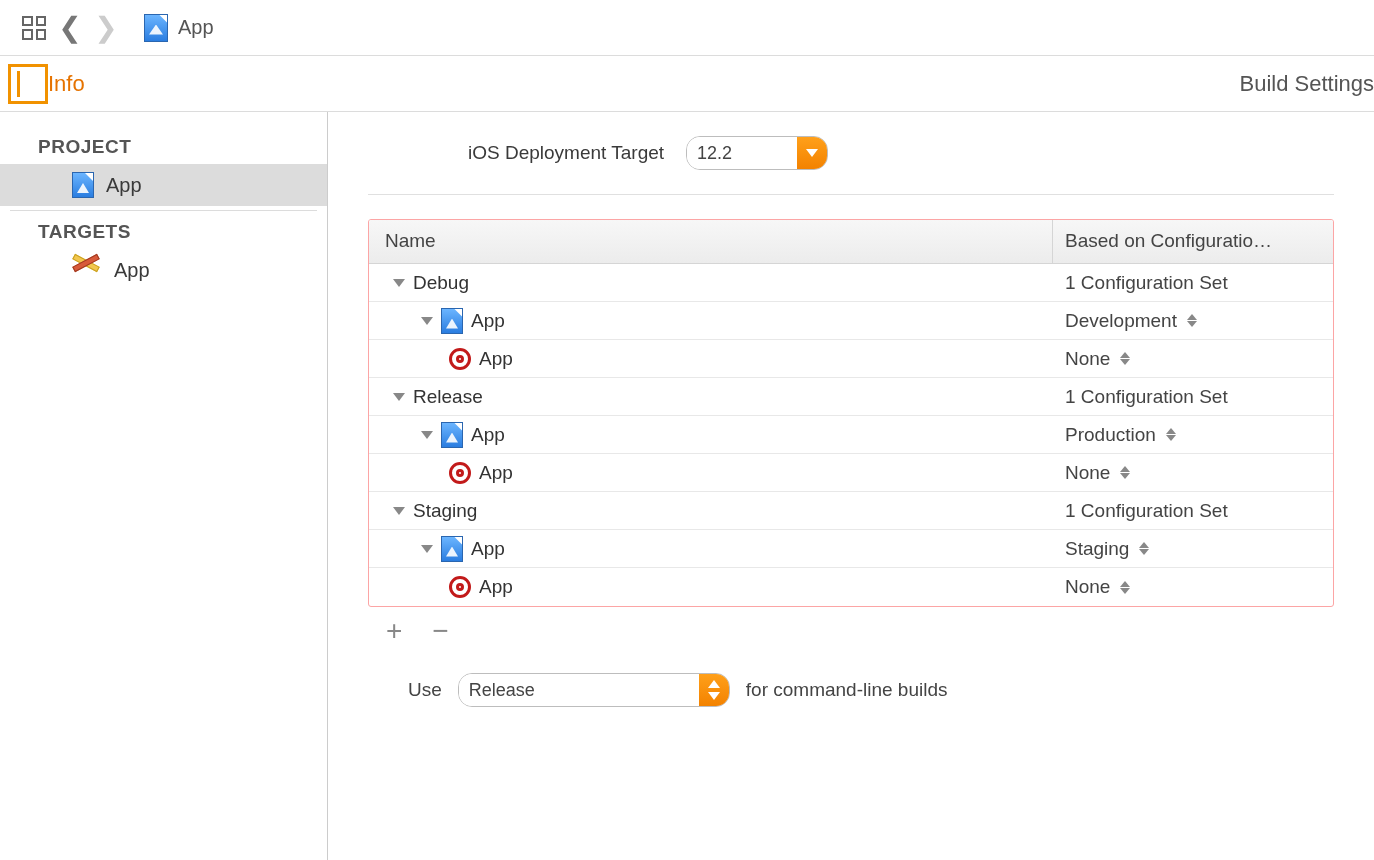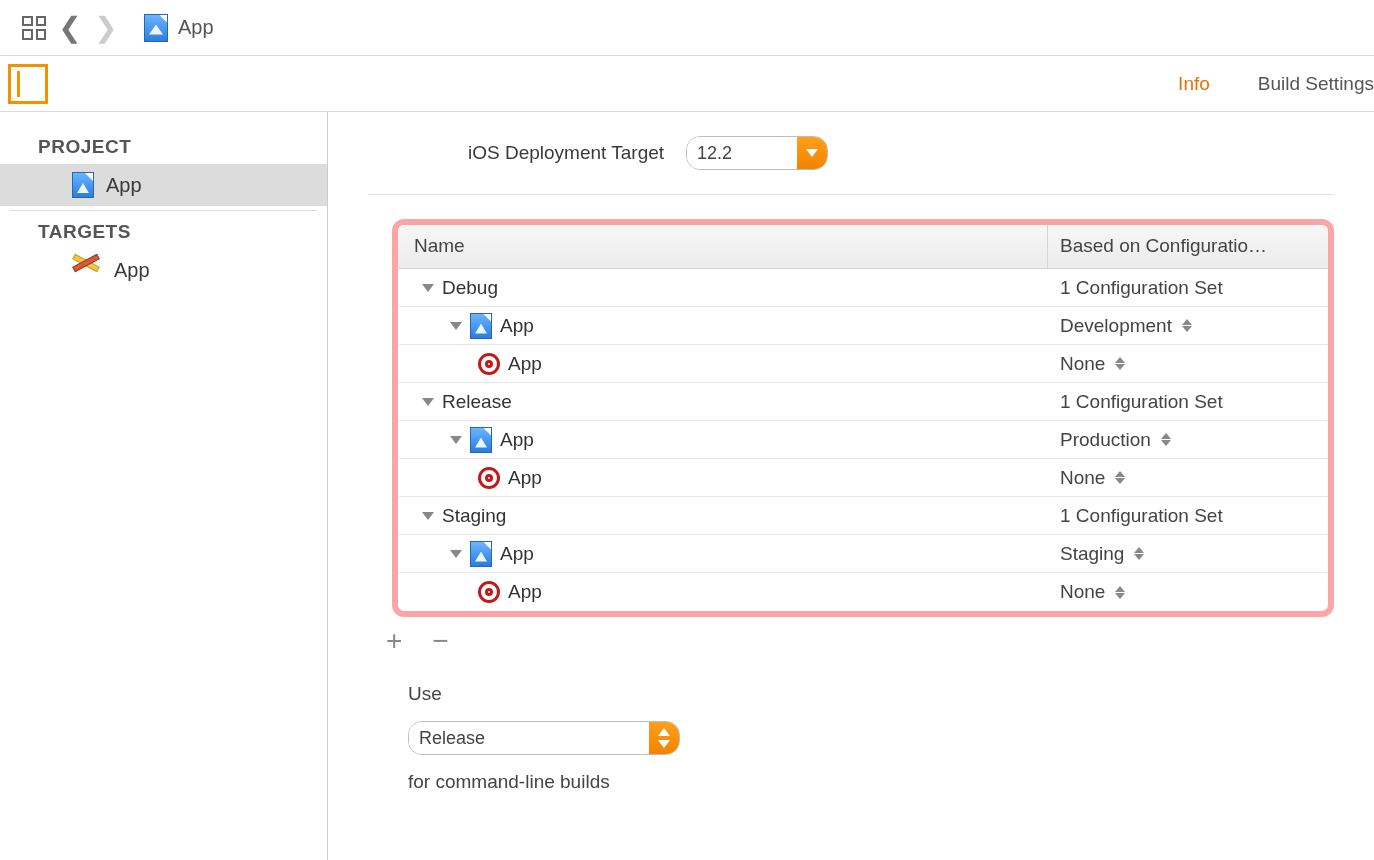--- a/index.html
+++ b/index.html
@@ -51,23 +51,23 @@
   .side-toggle::before {
     content: '';
     position: absolute;
     left: 6px; top: 4px; bottom: 4px;
     width: 3px;
     background: #f19200;
   }
   .tabs {
     flex: 1;
     display: flex;
-    justify-content: flex-end;
-    gap: 48px;
-    font-size: 19px;
+    justify-content: space-between;
+    gap: 32px;
+    font-size: 22px;
   }
   .tab { color: #555; }
   .tab.active { color: #e67300; }
 
   
   .body {
     display: flex;
     height: calc(100% - 112px);
   }
   .sidebar {
@@ -157,25 +157,24 @@
     background: linear-gradient(#ffa01a, #f38200);
     display: flex; align-items: center; justify-content: center;
   }
   .arrow svg { display: block; }
 
   .combo.wide input { width: 240px; }
   .combo.wide .arrow { width: 30px; }
 
   
   .table {
-    border: 6px solid #fca5a5;
-    border-radius: 12px;
+    border: 1px solid #fca5a5;
+    border-radius: 3px;
     overflow: hidden;
     margin-top: 16px;
-    margin-left: 24px;
   }
   .table-head {
     display: flex;
     height: 44px;
     background: linear-gradient(#f7f7f7, #ececec);
     border-bottom: 1px solid #d5d5d5;
     font-size: 19px;
     color: #444;
   }
   .col-name {
@@ -231,27 +230,26 @@
     display: flex; align-items: center;
     gap: 30px;
     padding: 10px 18px 0 18px;
     font-size: 28px;
     color: #888;
     font-weight: 200;
   }
   .table-footer span { cursor: default; line-height: 1; }
 
   .use-row {
-    display: flex; align-items: flex-start;
+    display: flex; align-items: center;
     gap: 16px;
     margin-top: 28px;
     margin-left: 40px;
     font-size: 19px;
     color: #444;
-    flex-direction: column;
   }
 
   
   .project-icon {
     width: 24px; height: 28px;
     background: linear-gradient(#6bb5ff, #2a7de0);
     border: 1px solid #2a66b0;
     position: relative;
   }
   .project-icon::before {

